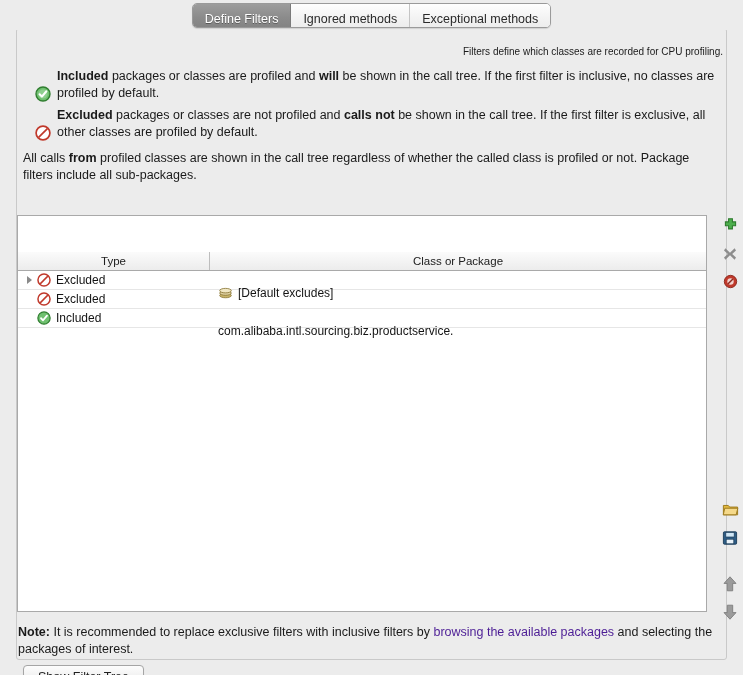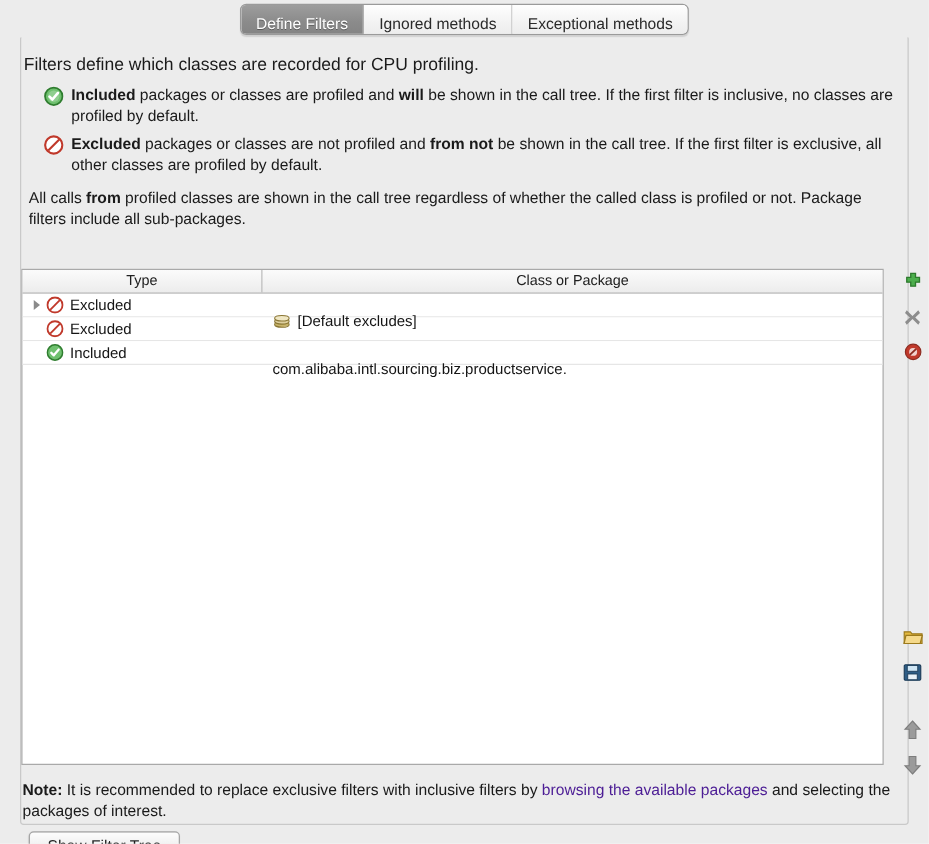--- a/index.html
+++ b/index.html
@@ -72,28 +72,29 @@
 
   .intro {
     position: absolute;
     left: 1px;
     top: 14px;
     width: 706px;
     padding: 0 1px;
     box-sizing: border-box;
   }
   .intro-line {
-    font-size: 14px;
+    font-size: 10px;
     line-height: 17px;
     color: #1a1a1a;
     margin: 0 0 8px 0;
+    text-align: right;
   }
   .bullet-row {
     display: flex;
-    align-items: flex-start;
+    align-items: flex-end;
     margin: 0 0 5px 0;
     padding-left: 16px;
   }
   .bullet-icon {
     flex: 0 0 auto;
     width: 16px;
     height: 16px;
     margin-right: 6px;
     margin-top: 1px;
   }
@@ -124,20 +125,21 @@
     box-sizing: border-box;
     overflow: hidden;
   }
   .thead {
     display: flex;
     height: 18px;
     background: linear-gradient(to bottom, #fbfbfb 0%, #ececec 100%);
     border-bottom: 1px solid #a9a9a9;
     font-size: 11.5px;
     color: #202020;
+    margin-top: 36px;
   }
   .th {
     display: flex;
     align-items: center;
     justify-content: center;
     height: 100%;
     box-sizing: border-box;
   }
   .th.type { width: 192px; border-right: 1px solid #bdbdbd; }
   .th.cls { flex: 1; }
@@ -274,21 +276,21 @@
       <span class="bullet-text"><b>Included</b><span> packages or classes are profiled and </span><b>will</b><span> be shown in the call tree. If the first filter is inclusive, no classes are profiled by default.</span></span>
     </div>
 
     <div class="bullet-row">
       <span class="bullet-icon">
         <svg width="16" height="16" viewBox="0 0 16 16">
           <circle cx="8" cy="8" r="6.9" fill="#ffffff" stroke="#c0392b" stroke-width="1.7"></circle>
           <line x1="3.6" y1="12.4" x2="12.4" y2="3.6" stroke="#c0392b" stroke-width="1.7"></line>
         </svg>
       </span>
-      <span class="bullet-text"><b>Excluded</b><span> packages or classes are not profiled and </span><b>from not</b><span> be shown in the call tree. If the first filter is exclusive, all other classes are profiled by default.</span></span>
+      <span class="bullet-text"><b>Excluded</b><span> packages or classes are not profiled and </span><b>calls not</b><span> be shown in the call tree. If the first filter is exclusive, all other classes are profiled by default.</span></span>
     </div>
 
     <p class="para"><span>All calls </span><b>from</b><span> profiled classes are shown in the call tree regardless of whether the called class is profiled or not. Package filters include all sub-packages.</span></p>
   </div>
 
   <div class="table-wrap">
     <div class="thead">
       <div class="th type">Type</div>
       <div class="th cls">Class or Package</div>
     </div>

